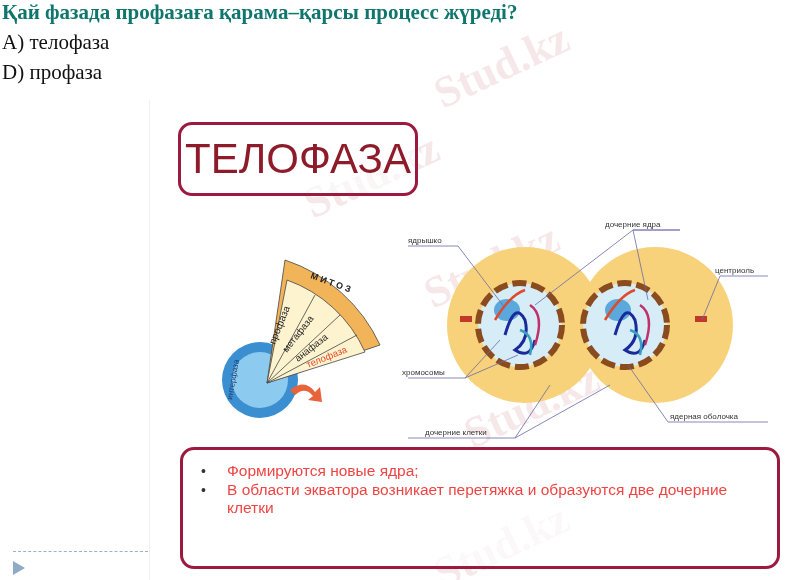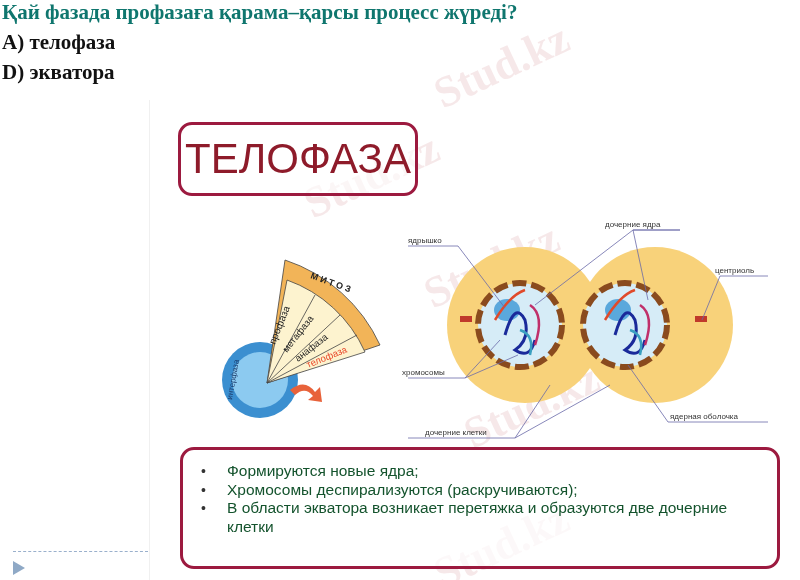--- a/index.html
+++ b/index.html
@@ -6,21 +6,21 @@
   body {
     width: 800px; height: 580px; overflow: hidden; position: relative;
     background: #ffffff;
     font-family: "Liberation Serif", serif;
   }
   .question {
     position: absolute; left: 2px; top: 0px; margin: 0;
     font-family: "Liberation Serif", serif; font-weight: bold;
     font-size: 21px; color: #0f766e; white-space: nowrap; line-height: 24px;
   }
-  .options { position: absolute; left: 2px; top: 28px; margin: 0; padding: 0; list-style: none; font-weight: bold; }
+  .options { position: absolute; left: 2px; top: 28px; margin: 0; padding: 0; list-style: none; }
   .options li {
     font-family: "Liberation Serif", serif; font-size: 21px; color: #111;
     line-height: 29.5px; white-space: nowrap;
   }
   .side-line {
     position: absolute; left: 149px; top: 100px; width: 1px; height: 480px;
     background: #f0f0f0;
   }
   .dotted-sep {
     position: absolute; left: 13px; top: 551px; width: 135px; height: 0;
@@ -44,21 +44,21 @@
   .fan { position: absolute; left: 190px; top: 250px; width: 200px; height: 180px; }
   .cells { position: absolute; left: 390px; top: 210px; width: 410px; height: 240px; }
   .facts-box {
     position: absolute; left: 180px; top: 447px; width: 600px; height: 122px;
     border: 3px solid #9c1a3f; border-radius: 14px; box-sizing: border-box;
     background: rgba(255,255,255,0.7);
   }
   .facts-box ul { margin: 0; padding: 12px 0 0 44px; list-style: none; }
   .facts-box li {
     position: relative; font-family: "Liberation Sans", sans-serif;
-    font-size: 15.5px; color: #14532d; line-height: 18.5px;
+    font-size: 15.5px; color: #ef4444; line-height: 18.5px;
   }
   .facts-box li::before {
     content: "•"; position: absolute; left: -26px; top: 0; color: #333; font-size: 14px;
   }
   .watermark {
     position: absolute; font-family: "Liberation Serif", serif; font-weight: bold;
     font-size: 44px; color: rgba(200, 110, 120, 0.16); transform: rotate(-25deg);
     white-space: nowrap; pointer-events: none;
   }
 </style>
@@ -68,21 +68,21 @@
 <div class="watermark" style="left:430px; top:40px;">Stud.kz</div>
 <div class="watermark" style="left:300px; top:150px;">Stud.kz</div>
 <div class="watermark" style="left:420px; top:240px;">Stud.kz</div>
 <div class="watermark" style="left:460px; top:380px;">Stud.kz</div>
 <div class="watermark" style="left:430px; top:520px;">Stud.kz</div>
 
 <h1 class="question">Қай фазада профазаға қарама–қарсы процесс жүреді?</h1>
 
 <ul class="options">
   <li>A) телофаза</li>
-  <li>D) экватора</li>
+  <li>D) профаза</li>
 </ul>
 
 <div class="side-line"></div>
 <div class="dotted-sep"></div>
 <div class="nav-arrow"></div>
 
 <div class="title-box">
   <span>ТЕЛОФАЗА</span>
 </div>
 
@@ -153,16 +153,15 @@
     <text x="325" y="63">центриоль</text>
     <text x="12" y="165">хромосомы</text>
     <text x="280" y="209">ядерная оболочка</text>
     <text x="35" y="225">дочерние клетки</text>
   </g>
 </svg>
 
 <div class="facts-box">
   <ul>
     <li>Формируются новые ядра;</li>
-    <li>Хромосомы деспирализуются (раскручиваются);</li>
     <li>В области экватора возникает перетяжка и образуются две дочерние клетки</li>
   </ul>
 </div>
 
 </body></html>

